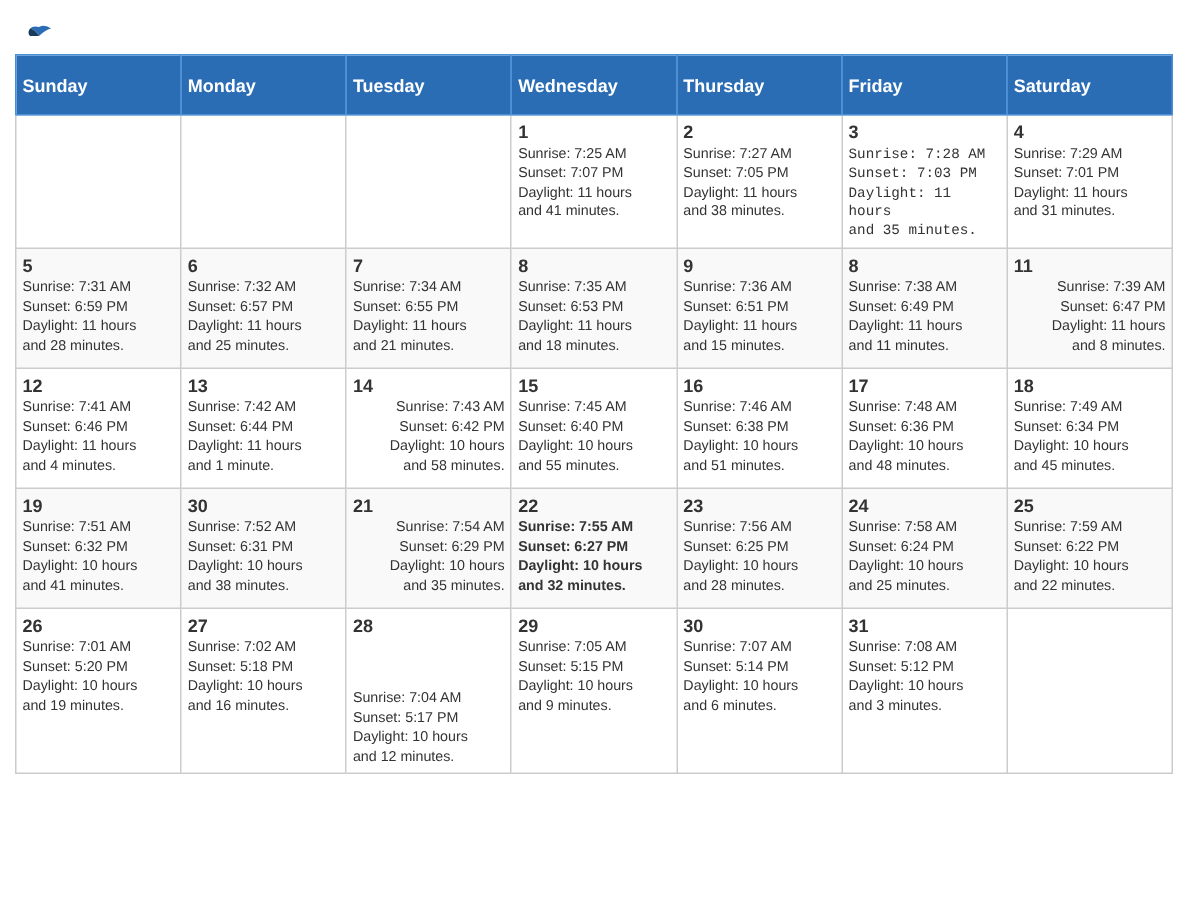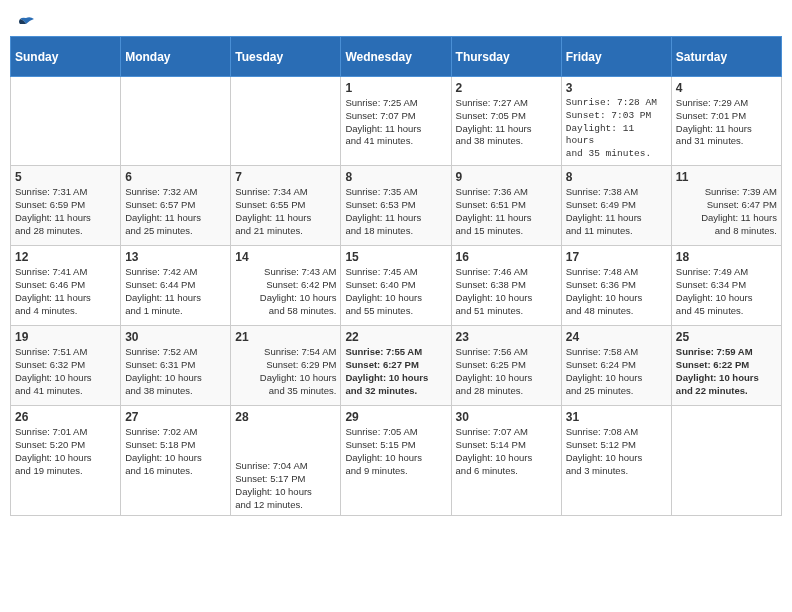--- a/index.html
+++ b/index.html
@@ -287,21 +287,21 @@
         </td>
         <td>
           <span class="day-num">24</span>
           <div class="cell-info" style="white-space: pre-line;">Sunrise: 7:58 AM
 Sunset: 6:24 PM
 Daylight: 10 hours
 and 25 minutes.</div>
         </td>
         <td>
           <span class="day-num">25</span>
-          <div class="cell-info" style="white-space: pre-line; font-weight: bold;">Sunrise: 7:59 AM
+          <div class="cell-info" style="white-space: pre-line;">Sunrise: 7:59 AM
 Sunset: 6:22 PM
 Daylight: 10 hours
 and 22 minutes.</div>
         </td>
       </tr>
       <tr>
         <td>
           <span class="day-num">26</span>
           <div class="cell-info" style="white-space: pre-line;">Sunrise: 7:01 AM
 Sunset: 5:20 PM

